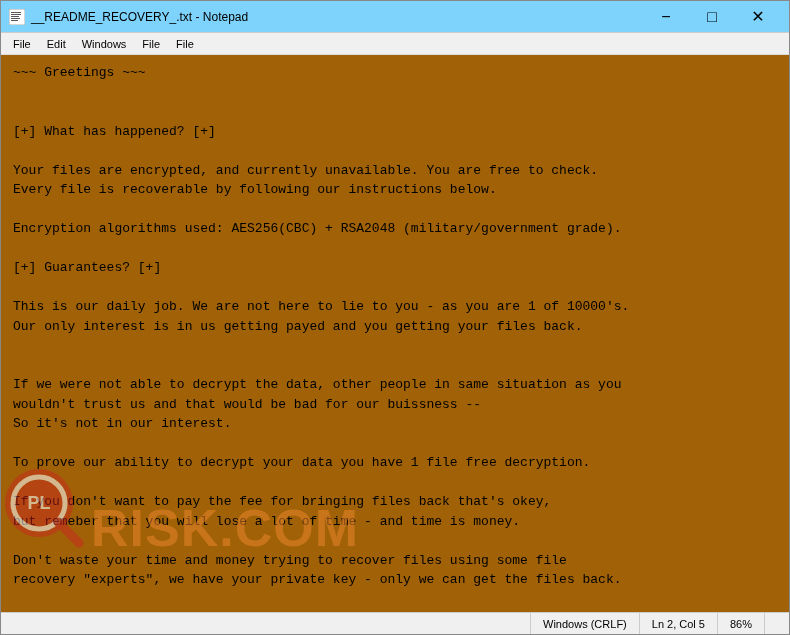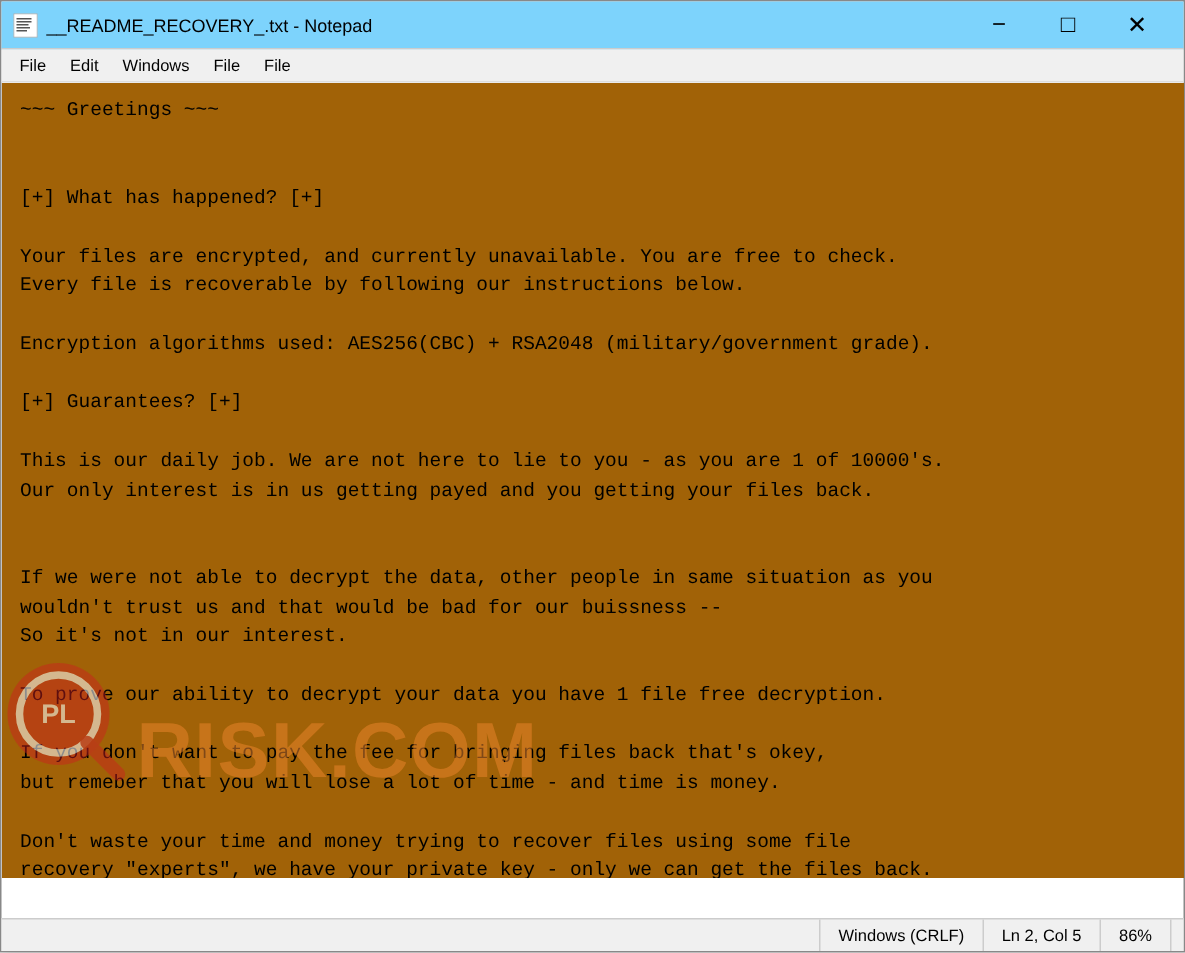--- a/index.html
+++ b/index.html
@@ -122,26 +122,25 @@
       border: 1px solid #a0a0a0;
     }
 
     
     .status-bar {
       height: 22px;
       background: #f0f0f0;
       border-top: 1px solid #ccc;
       display: flex;
       align-items: flex-start;
-      padding: 0 8px;
+      padding: 0 24px;
       flex-shrink: 0;
       font-family: 'Segoe UI', Arial, sans-serif;
       font-size: 11px;
       color: #000;
-      margin-top: 27px;
     }
 
     .status-section {
       border-right: 1px solid #ccc;
       padding: 0 12px;
       height: 100%;
       display: flex;
       align-items: center;
     }
 

